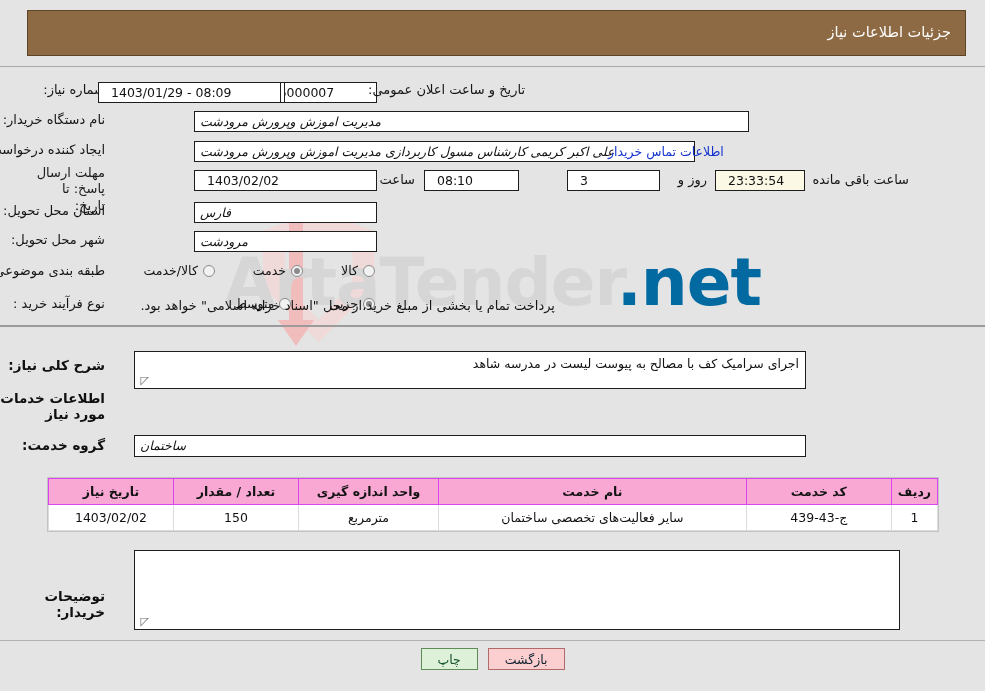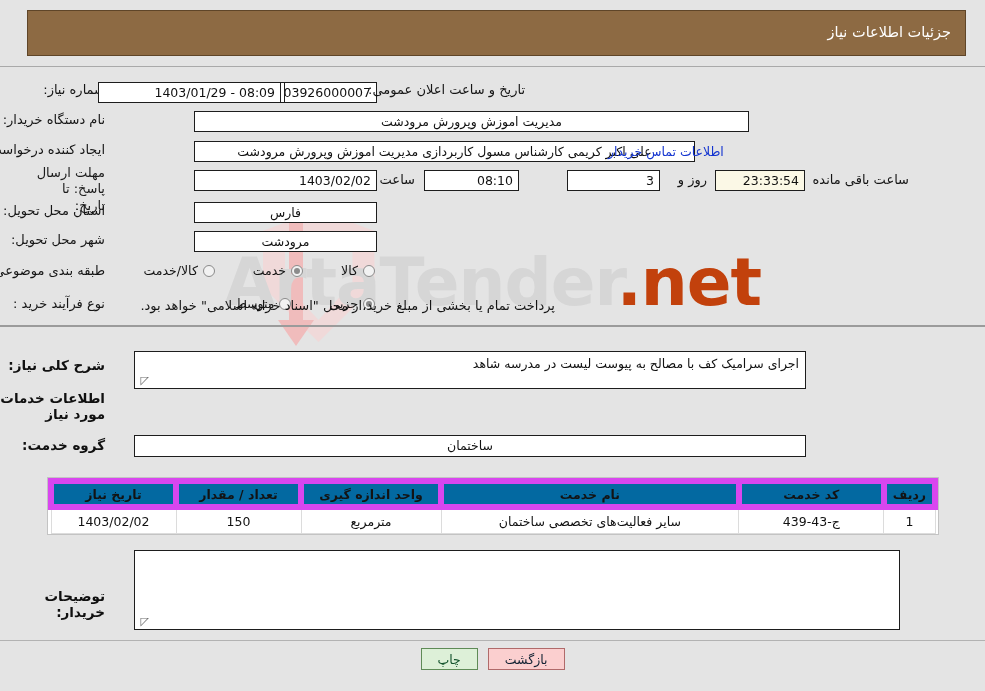--- a/index.html
+++ b/index.html
@@ -58,21 +58,21 @@
     position: absolute; left: 0; top: 44px; width: 700px;
     direction: ltr;
     text-align: center;
     font-family: "DejaVu Sans", "Liberation Sans", sans-serif;
     font-size: 66px;
     font-weight: bold;
     color: #d6d6d6;
     letter-spacing: -1px;
     white-space: nowrap;
   }
-  .wm-text .dot { color: #c2410c; }
+  .wm-text .dot { color: #0369a1; }
 
   
   .header-bar {
     position: absolute;
     left: 27px; top: 10px;
     width: 939px; height: 46px;
     background: #8d6a43;
     border: 1px solid #5f4528;
     color: #ffffff;
     z-index: 2;
@@ -117,23 +117,23 @@
     line-height: 19px;
     padding: 0 5px;
     font-size: 12.5px;
     color: #111;
     font-family: "DejaVu Sans", "Liberation Sans", sans-serif;
     display: inline-block;
     overflow: hidden;
     text-overflow: clip;
   }
   .tbox.center { text-align: center; }
-  .tbox.right  { text-align: center; }
+  .tbox.right  { text-align: left; font-style: italic; }
   .tbox.cream  { background: #fbf8e6; }
-  .tbox.num    { direction: ltr; text-align: right; padding-left: 12px; }
+  .tbox.num    { direction: ltr; text-align: left; padding-left: 12px; }
 
   .link-blue {
     color: #1334d0;
     font-size: 12.5px;
     text-decoration: none;
     cursor: pointer;
   }
 
   
   .radio {
@@ -197,24 +197,24 @@
     width: 892px;
     border: 1px solid #c3c3c3;
     background: #fff;
   }
   table.grid {
     border-collapse: collapse;
     width: 100%;
     font-size: 12.5px;
   }
   table.grid thead th {
-    background: #0369a1;
+    background: #f9a8d4;
     color: #131313;
     font-weight: bold;
-    border: 6px solid #d946ef;
+    border: 1px solid #d946ef;
     height: 26px;
     padding: 2px 6px;
     text-align: center;
     font-size: 12.5px;
   }
   table.grid tbody td {
     background: #ffffff;
     border: 1px solid #dcdcdc;
     height: 26px;
     padding: 2px 6px;

